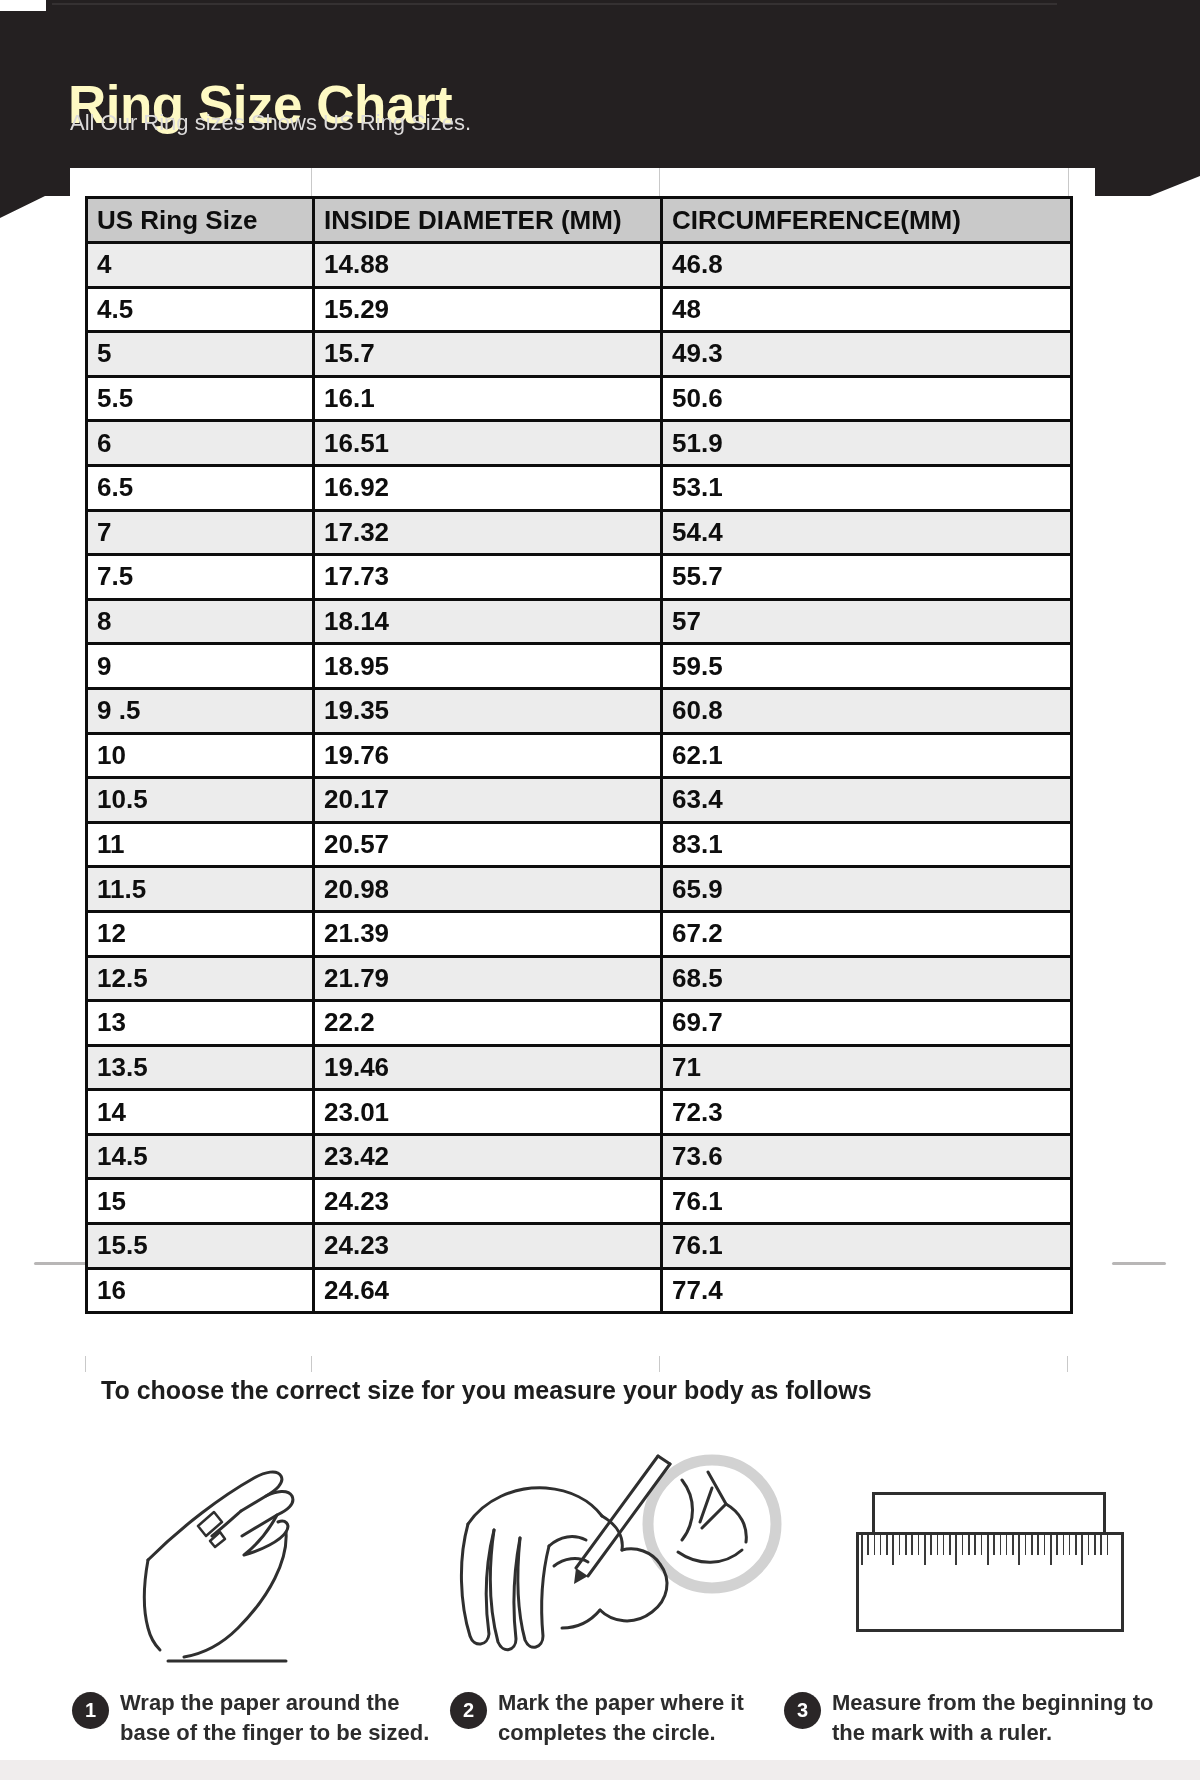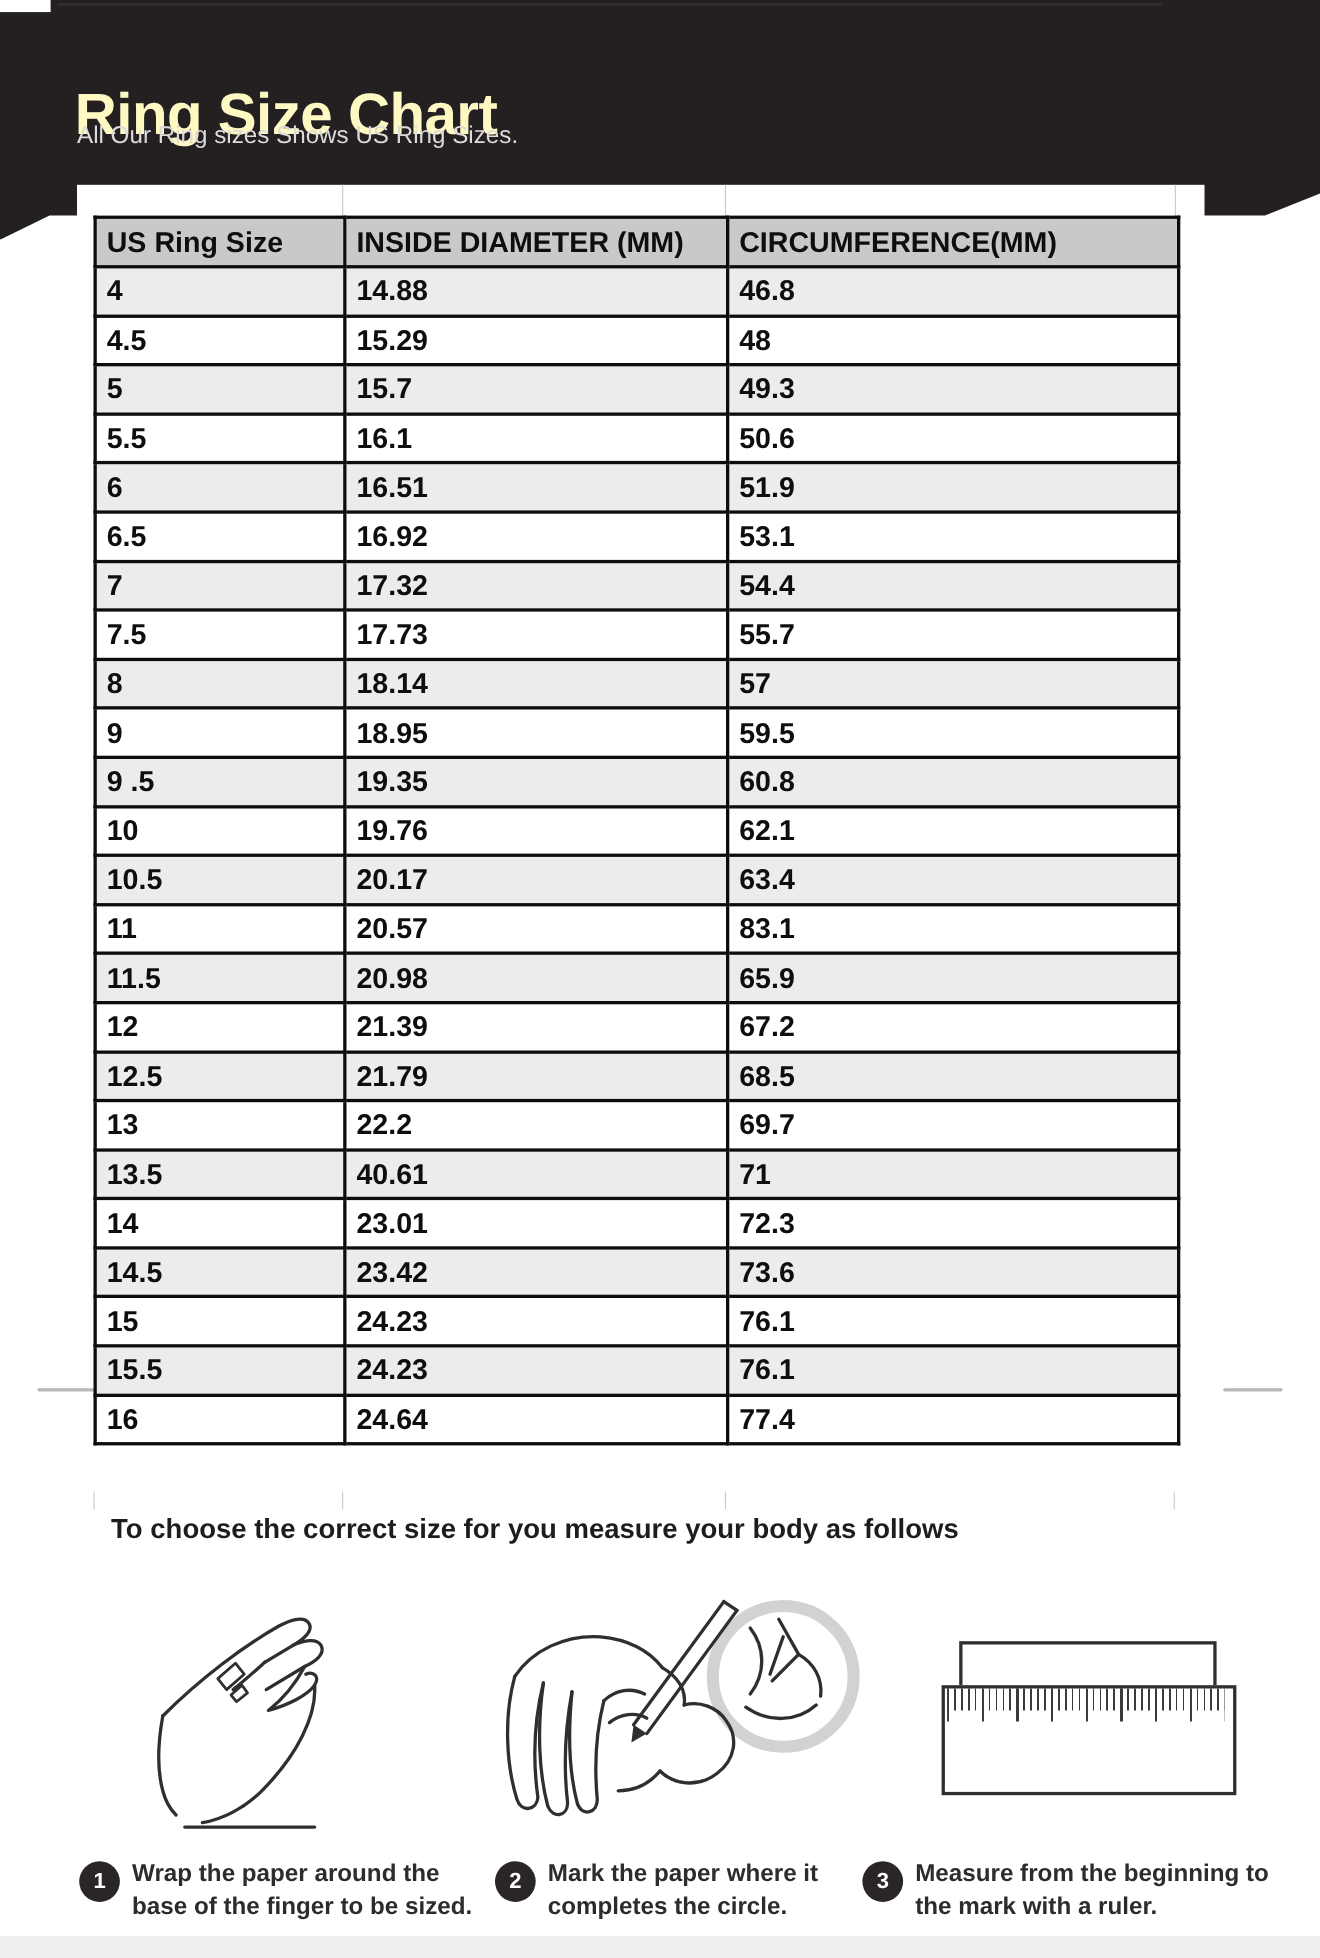--- a/index.html
+++ b/index.html
@@ -175,21 +175,21 @@
           <td>21.79</td>
           <td>68.5</td>
         </tr>
         <tr>
           <td>13</td>
           <td>22.2</td>
           <td>69.7</td>
         </tr>
         <tr>
           <td>13.5</td>
-          <td>40.61</td>
+          <td>19.46</td>
           <td>71</td>
         </tr>
         <tr>
           <td>14</td>
           <td>23.01</td>
           <td>72.3</td>
         </tr>
         <tr>
           <td>14.5</td>
           <td>23.42</td>

